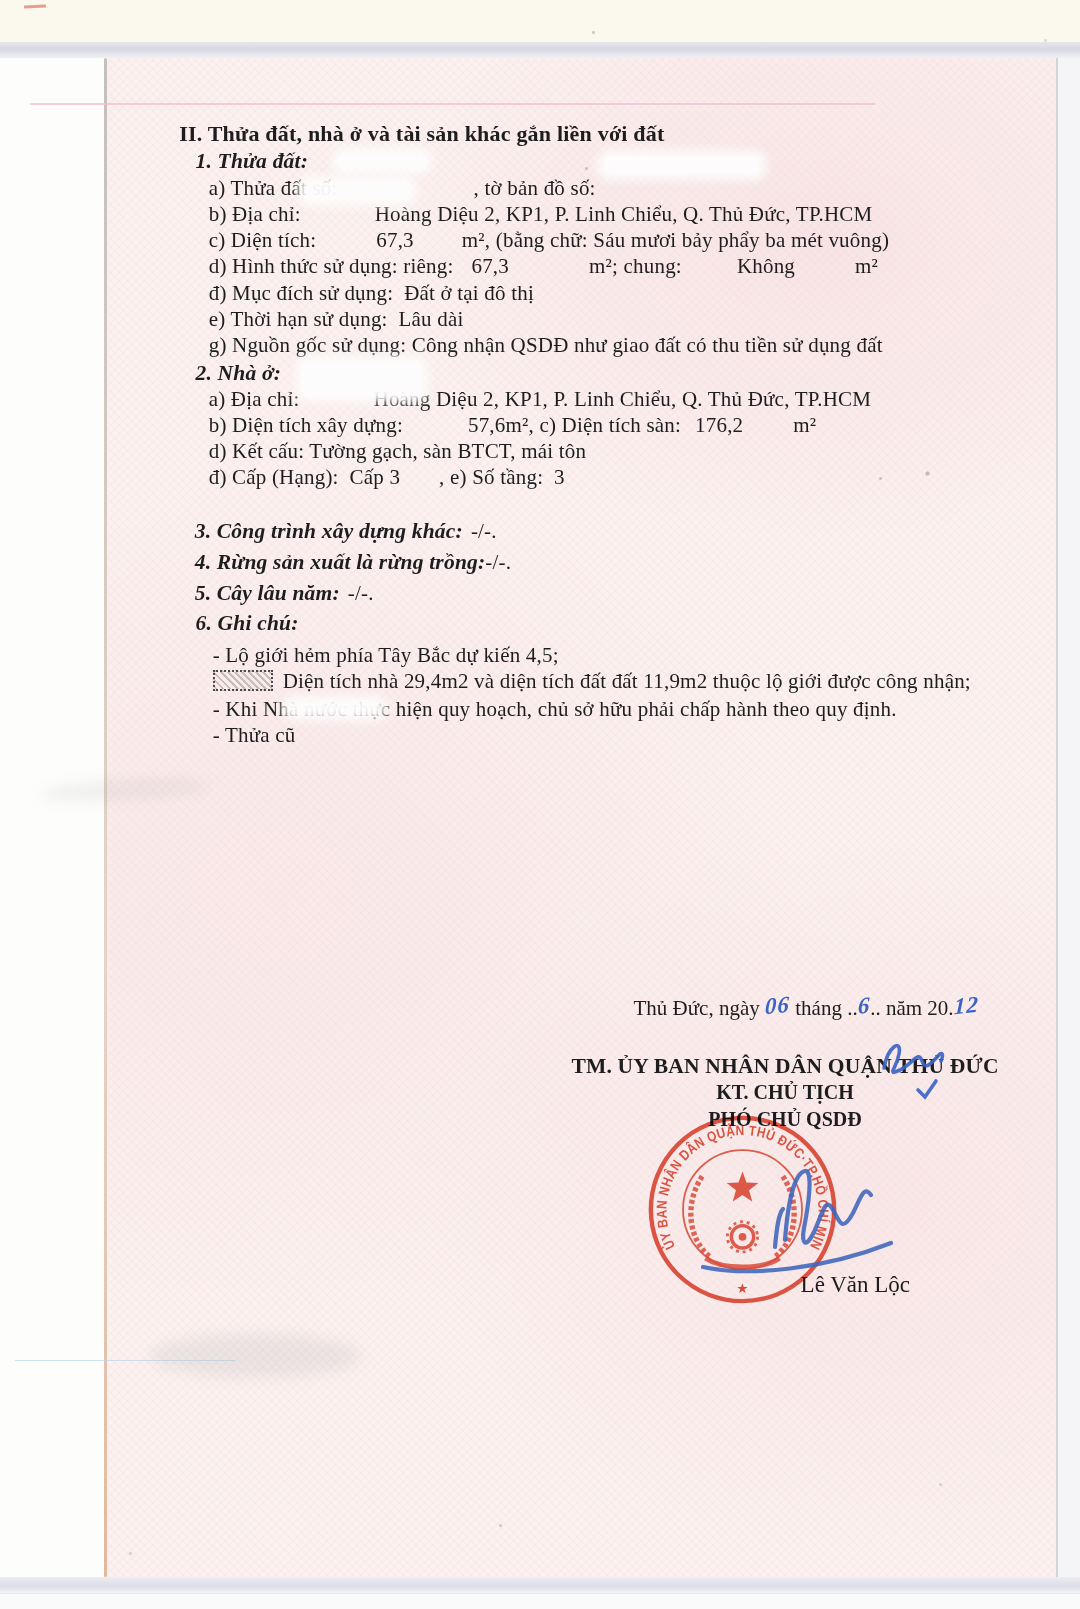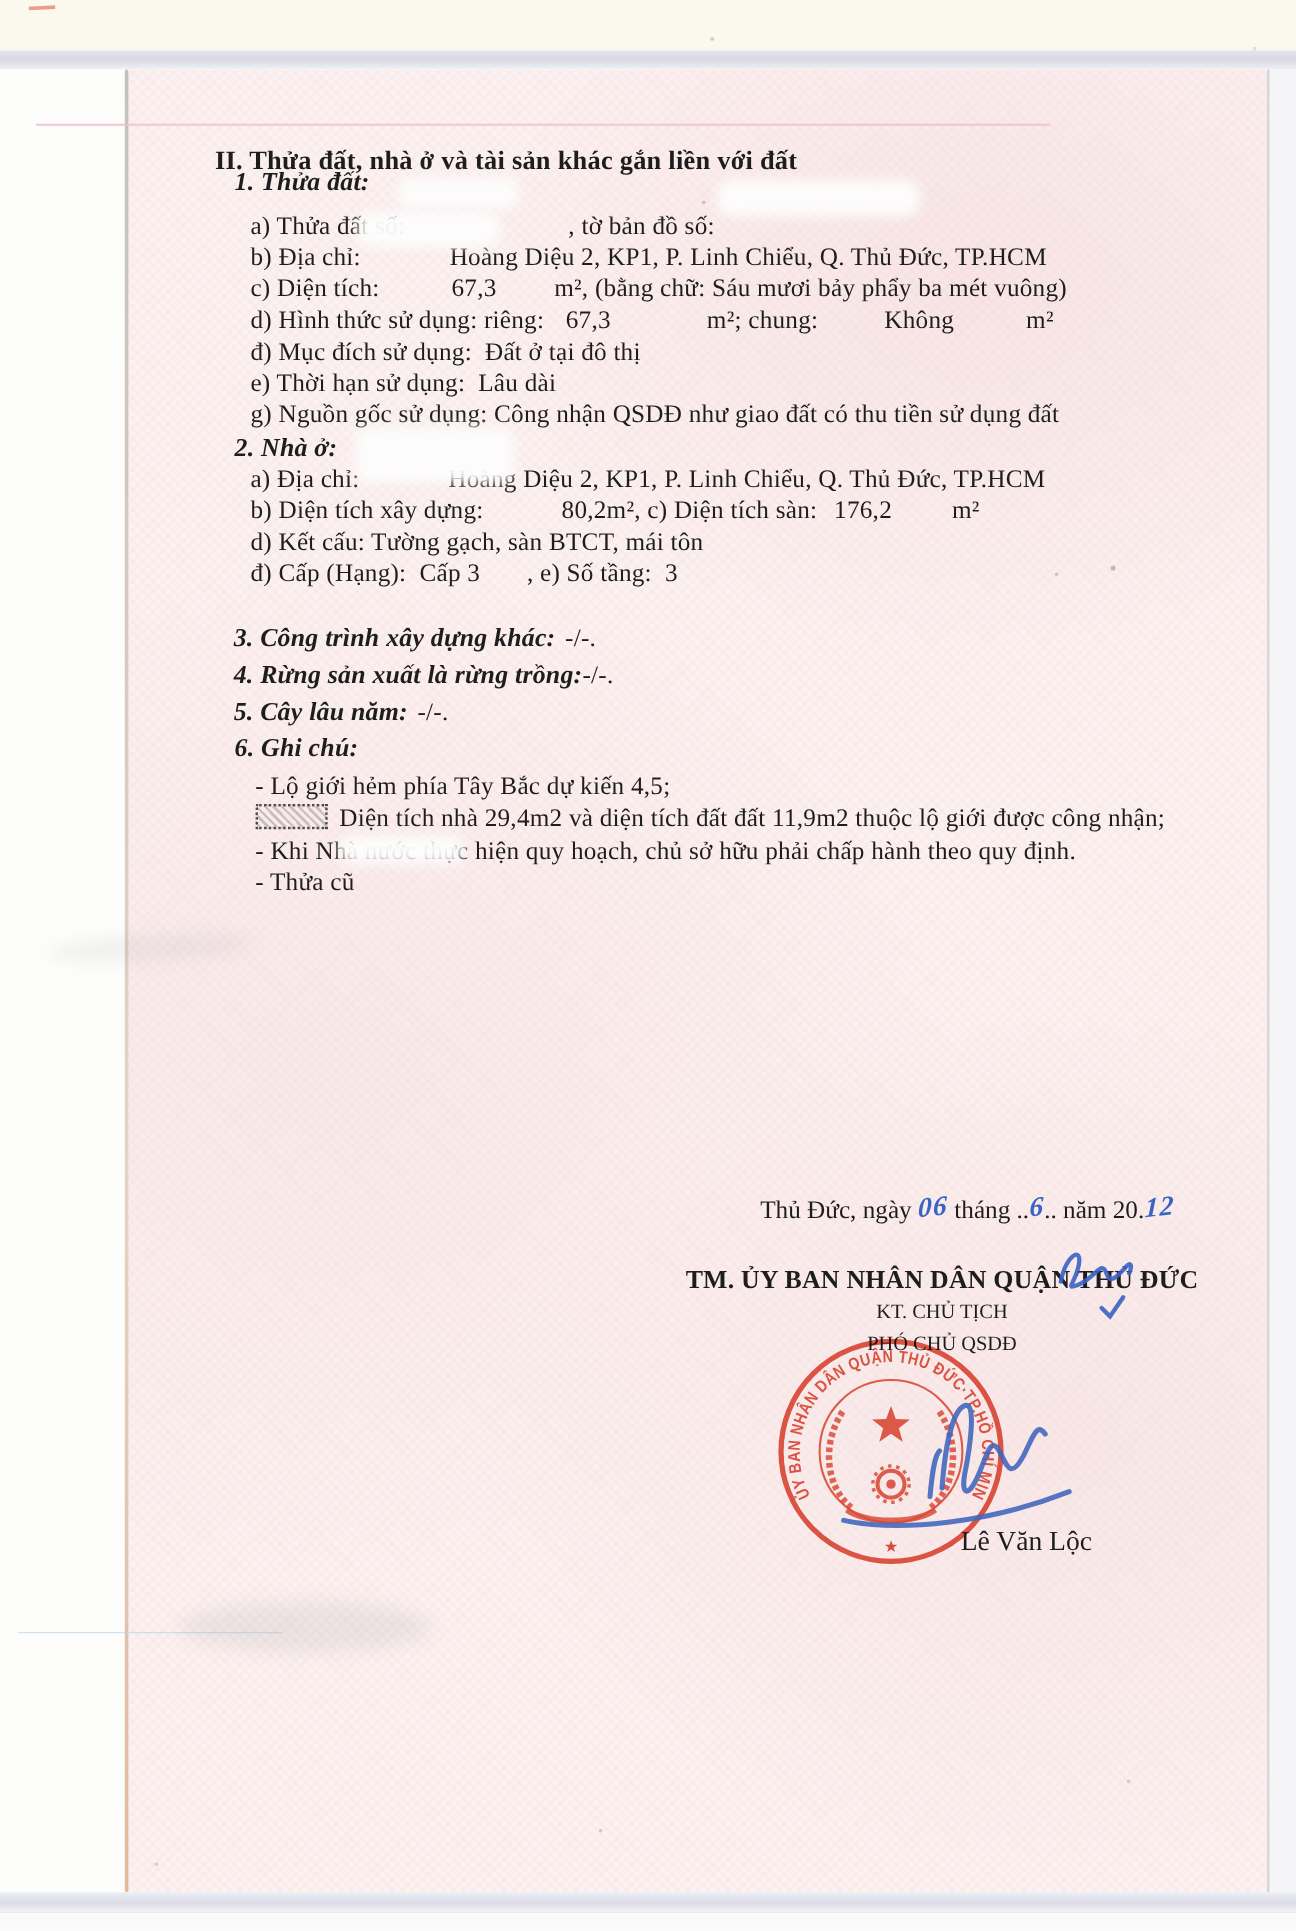--- a/index.html
+++ b/index.html
@@ -41,21 +41,21 @@
   .ml8{margin-left:8px}.ml14{margin-left:14px}.ml18{margin-left:18px}.ml48{margin-left:48px}.ml50{margin-left:50px}.ml55{margin-left:55px}
   .ml60{margin-left:60px}.ml65{margin-left:65px}.ml70{margin-left:39px}.ml73{}
   .ml74{margin-left:74px}.ml80{margin-left:80px}.ml90{margin-left:90px}
   .ml136{margin-left:136px}
   .redact{position:absolute;background:rgba(253,252,252,.96);filter:blur(5px);border-radius:10px;}
   .hatchbox{display:inline-block;width:56px;height:17px;border:2px dotted #4a4a4a;vertical-align:-3px;margin-right:10px;
             background:repeating-linear-gradient(45deg, rgba(120,120,120,.4) 0 2px, transparent 2px 5px);}
   .signblock{position:absolute;left:545px;top:912px;width:480px;text-align:center;}
   .dateline{font-size:21px;white-space:pre-wrap;}
   .auth{font-weight:700;font-size:21.5px;margin-top:8px;letter-spacing:.2px;}
-  .ktline,.vtline{font-weight:400;font-size:17px;line-height:27px;}
+  .ktline,.vtline{font-weight:700;font-size:20px;line-height:27px;}
   .hw{color:#3a63c4;font-style:italic;font-weight:700;font-size:23px;letter-spacing:1px;
       display:inline-block;transform:rotate(-6deg) skewX(-8deg);position:relative;top:-2px;}
   .signername{position:absolute;left:690px;top:1214px;width:220px;text-align:right;font-size:23px;}
   .stampwrap{position:absolute;left:645px;top:1054px;width:195px;height:195px;mix-blend-mode:multiply;opacity:.93;}
   .sigwrap{position:absolute;left:655px;top:1067px;width:260px;height:170px;}
   .scribwrap{position:absolute;left:876px;top:970px;width:95px;height:80px;}
 </style>
 </head>
 <body>
 
@@ -73,21 +73,21 @@
     <div class="rmargin"></div>
     <div class="hline-pink"></div>
     <div class="hline-blue"></div>
     <div class="smudge sm1"></div>
     <div class="smudge sm2"></div>
 
     <div class="line tt" style="left:145px;top:38px;">
       <span>II. Thửa đất, nhà ở và tài sản khác gắn liền với đất</span>
     </div>
 
-    <div class="line hd" style="left:162px;top:56px;">
+    <div class="line hd" style="left:162px;top:66px;">
       <span>1. Thửa đất:</span>
     </div>
     <div class="line" style="left:176px;top:93px;">
       <span>a) Thửa đất số:</span><span class="ml136">, tờ bản đồ số:</span>
     </div>
     <div class="line" style="left:176px;top:119px;">
       <span>b) Địa chỉ:</span><span class="ml74">Hoàng Diệu 2, KP1, P. Linh Chiểu, Q. Thủ Đức, TP.HCM</span>
     </div>
     <div class="line" style="left:176px;top:145px;">
       <span>c) Diện tích:</span><span class="ml60">67,3</span><span class="ml48">m², (bằng chữ: Sáu mươi bảy phẩy ba mét vuông)</span>
@@ -105,21 +105,21 @@
       <span>g) Nguồn gốc sử dụng: Công nhận QSDĐ như giao đất có thu tiền sử dụng đất</span>
     </div>
 
     <div class="line hd" style="left:162px;top:278px;">
       <span>2. Nhà ở:</span>
     </div>
     <div class="line" style="left:176px;top:304px;">
       <span>a) Địa chỉ:</span><span class="ml74">Hoàng Diệu 2, KP1, P. Linh Chiểu, Q. Thủ Đức, TP.HCM</span>
     </div>
     <div class="line" style="left:176px;top:330px;">
-      <span>b) Diện tích xây dựng:</span><span class="ml65">80,2</span><span class="ml73">m², c) Diện tích sàn:</span><span class="ml14">176,2</span><span class="ml50">m²</span>
+      <span>b) Diện tích xây dựng:</span><span class="ml65">57,6</span><span class="ml73">m², c) Diện tích sàn:</span><span class="ml14">176,2</span><span class="ml50">m²</span>
     </div>
     <div class="line" style="left:176px;top:356px;">
       <span>d) Kết cấu: Tường gạch, sàn BTCT, mái tôn</span>
     </div>
     <div class="line" style="left:176px;top:382px;">
       <span>đ) Cấp (Hạng):  Cấp 3</span><span class="ml70">, e) Số tầng:  3</span>
     </div>
 
     <div class="line" style="left:162px;top:436px;">
       <span class="hd">3. Công trình xây dựng khác:</span><span class="plain ml8">-/-.</span>

